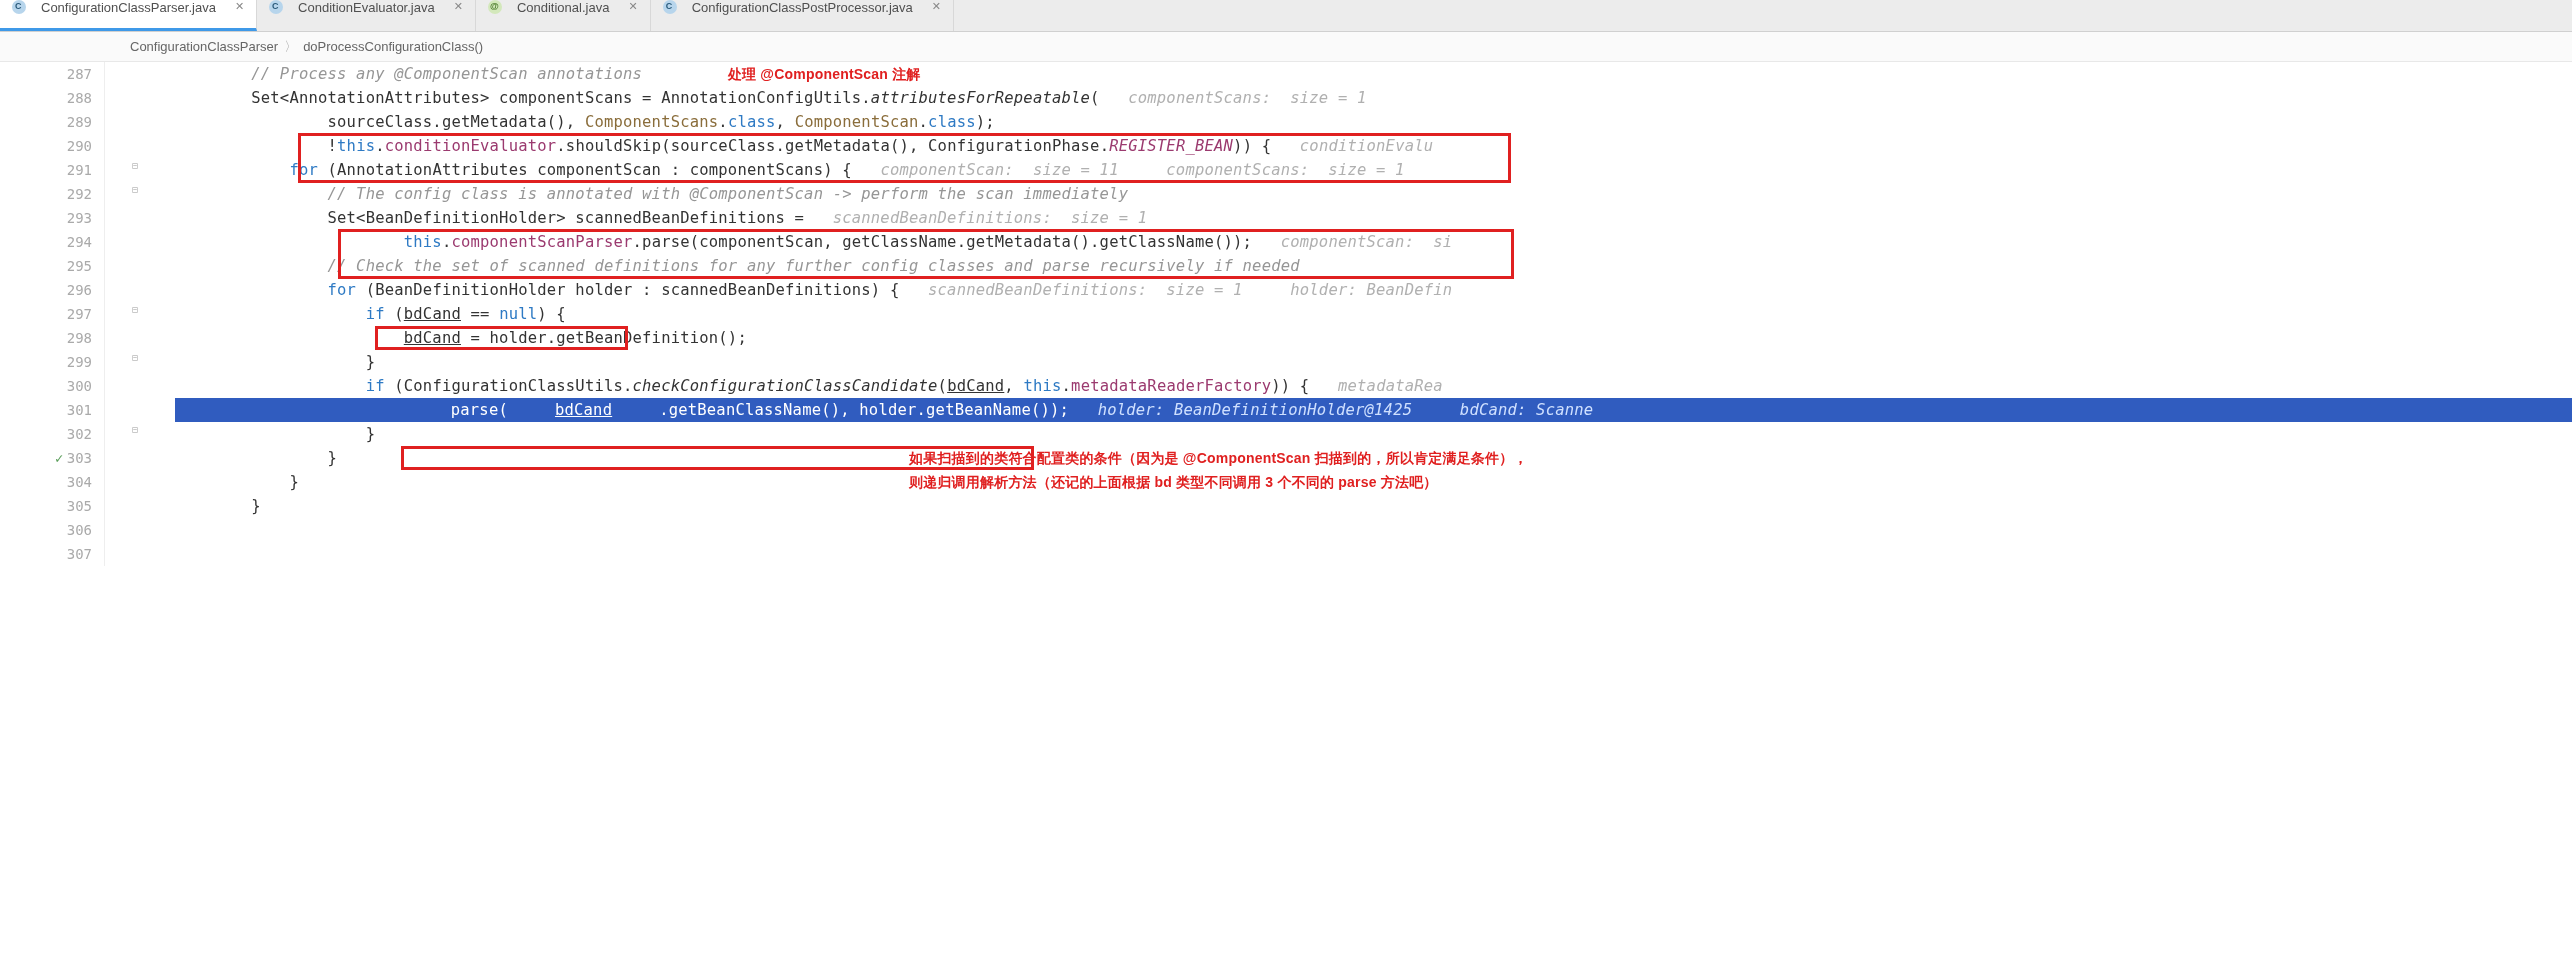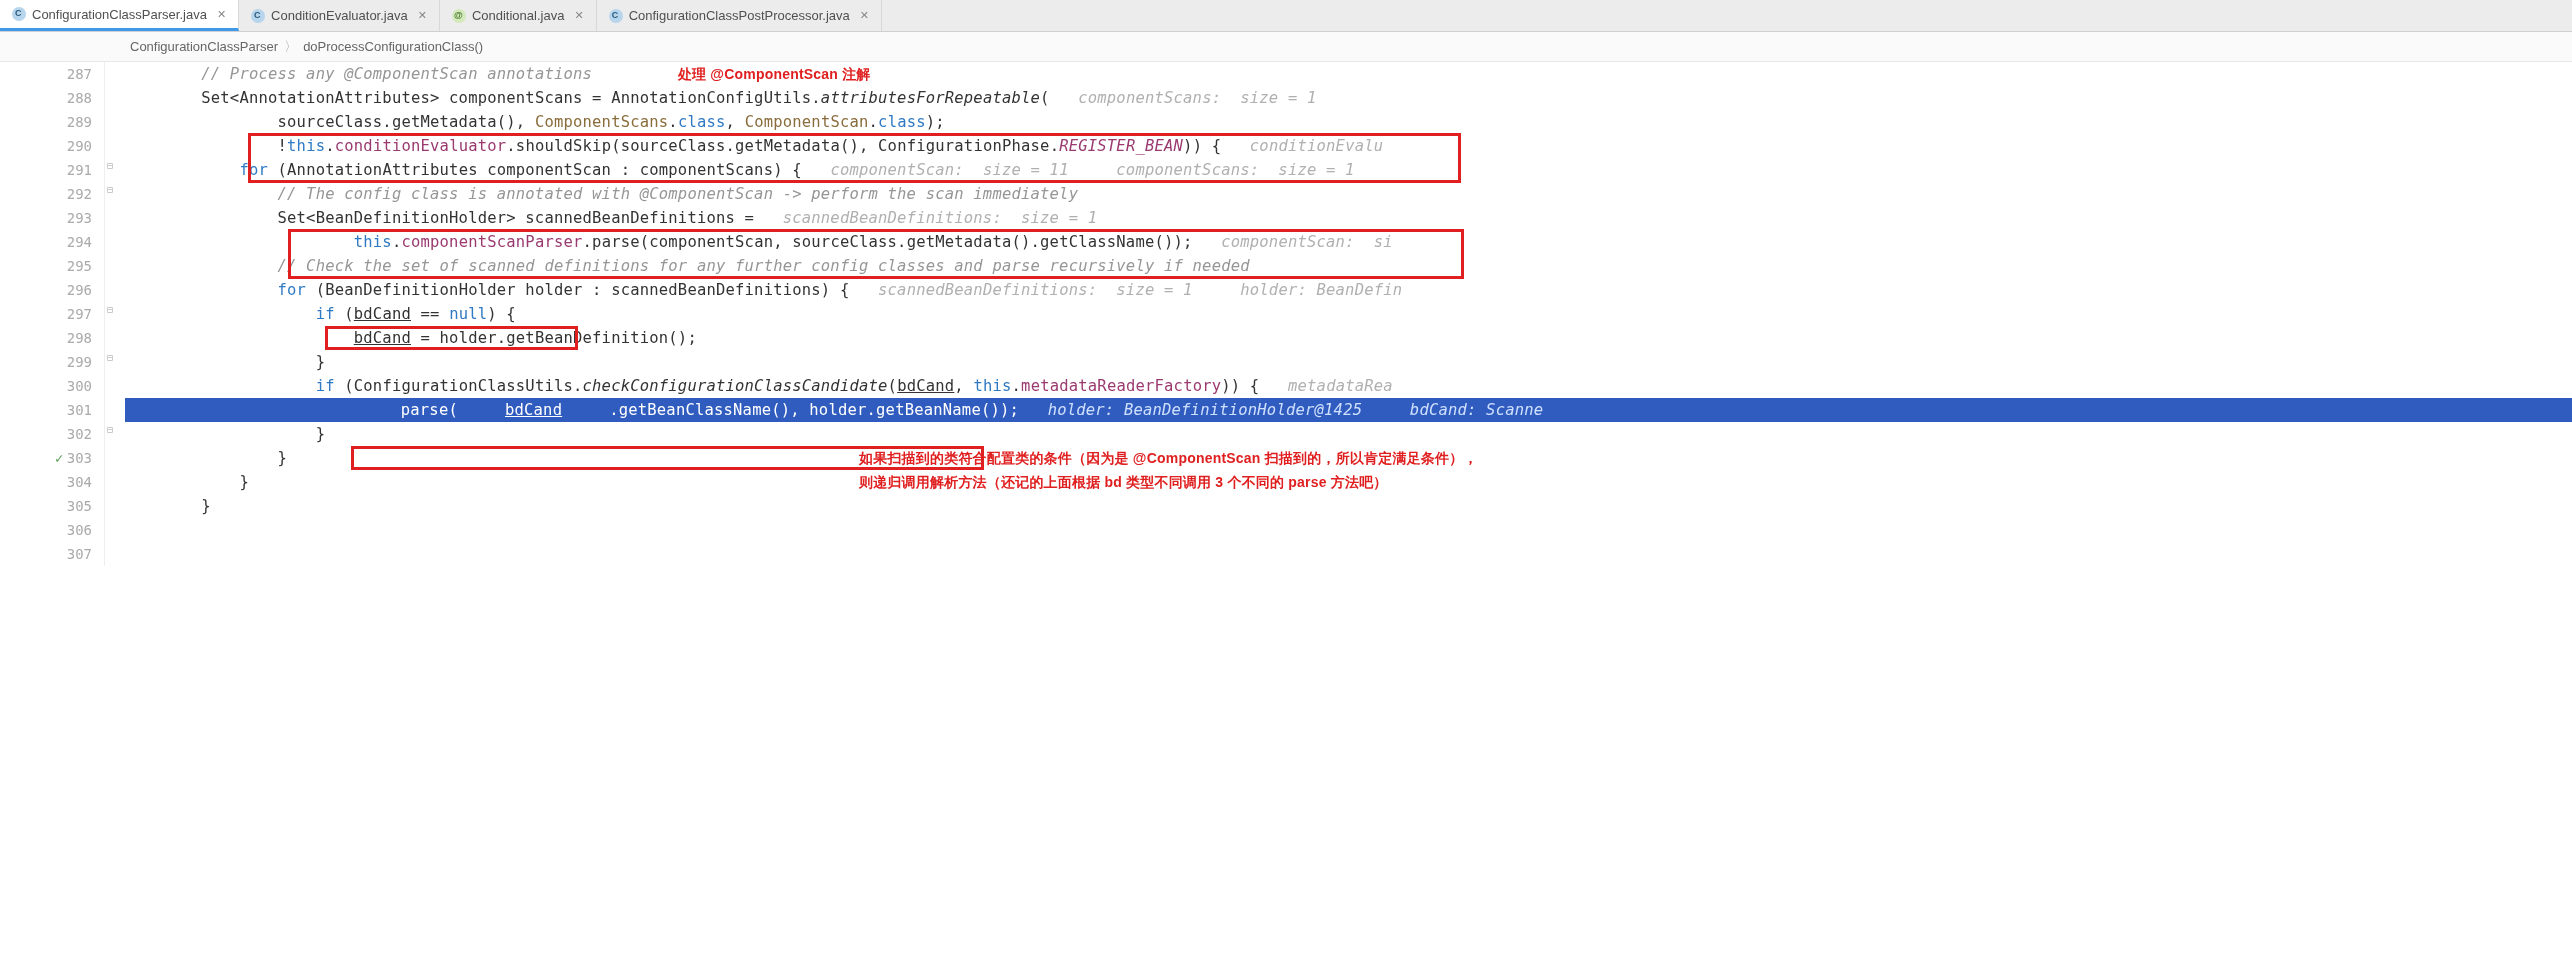--- a/index.html
+++ b/index.html
@@ -14,22 +14,21 @@
   display: flex;
   background: #ececec;
   border-bottom: 1px solid #d0d0d0;
   height: 32px;
   align-items: center;
   font-family: -apple-system, "Segoe UI", sans-serif;
   font-size: 13px;
 }
 .tab {
   display: flex;
-  align-items: center;
-  gap: 6px;
+  gap: 15px;
   padding: 0 12px;
   height: 100%;
   border-right: 1px solid #d8d8d8;
   color: #505050;
   cursor: pointer;
 }
 .tab.active {
   background: #fff;
   border-bottom: 3px solid #3f99e8;
 }
@@ -52,20 +51,21 @@
   border-bottom: 1px solid #e8e8e8;
   font-family: -apple-system, sans-serif;
   font-size: 13px;
   color: #666;
   height: 30px;
 }
 .bc-sep { color: #aaa; }
 .editor {
   display: flex;
   background: #fff;
+  gap: 25px;
 }
 .gutter {
   width: 105px;
   text-align: right;
   color: #aaa;
   padding-right: 12px;
   font-size: 14px;
   flex-shrink: 0;
   border-right: 1px solid #eee;
 }
@@ -198,21 +198,21 @@
 
 
     <div class="line">                <span class="c-norm">!</span><span class="c-kw">this</span><span class="c-norm">.</span><span class="c-field">conditionEvaluator</span><span class="c-norm">.shouldSkip(sourceClass.getMetadata(), ConfigurationPhase.</span><span class="c-const">REGISTER_BEAN</span><span class="c-norm">)) {</span><span class="c-hint">   conditionEvalu</span></div>
 
     <div class="line">            <span class="c-kw">for</span><span class="c-norm"> (AnnotationAttributes componentScan : componentScans) {</span><span class="c-hint">   componentScan:  size = 11</span><span class="c-hint">     componentScans:  size = 1</span></div>
 
     <div class="line">                <span class="c-comment">// The config class is annotated with @ComponentScan -&gt; perform the scan immediately</span></div>
 
     <div class="line">                <span class="c-norm">Set&lt;BeanDefinitionHolder&gt; scannedBeanDefinitions =</span><span class="c-hint">   scannedBeanDefinitions:  size = 1</span></div>
 
-    <div class="line">                        <span class="c-kw">this</span><span class="c-norm">.</span><span class="c-field">componentScanParser</span><span class="c-norm">.parse(componentScan, sourceClass.getMetadata().getClassName());</span><span class="c-hint">   componentScan:  si</span></div>
+    <div class="line">                        <span class="c-kw">this</span><span class="c-norm">.</span><span class="c-field">componentScanParser</span><span class="c-norm">.parse(componentScan, getClassName.getMetadata().getClassName());</span><span class="c-hint">   componentScan:  si</span></div>
 
     <div class="line">                <span class="c-comment">// Check the set of scanned definitions for any further config classes and parse recursively if needed</span></div>
 
     <div class="line">                <span class="c-kw">for</span><span class="c-norm"> (BeanDefinitionHolder holder : scannedBeanDefinitions) {</span><span class="c-hint">   scannedBeanDefinitions:  size = 1</span><span class="c-hint">     holder: BeanDefin</span></div>
 
 
     <div class="line">                    <span class="c-kw">if</span><span class="c-norm"> (</span><span class="c-norm underline">bdCand</span><span class="c-norm"> == </span><span class="c-kw">null</span><span class="c-norm">) {</span></div>
 
     <div class="line">                        <span class="c-norm underline">bdCand</span><span class="c-norm"> = holder.getBeanDefinition();</span></div>
 

